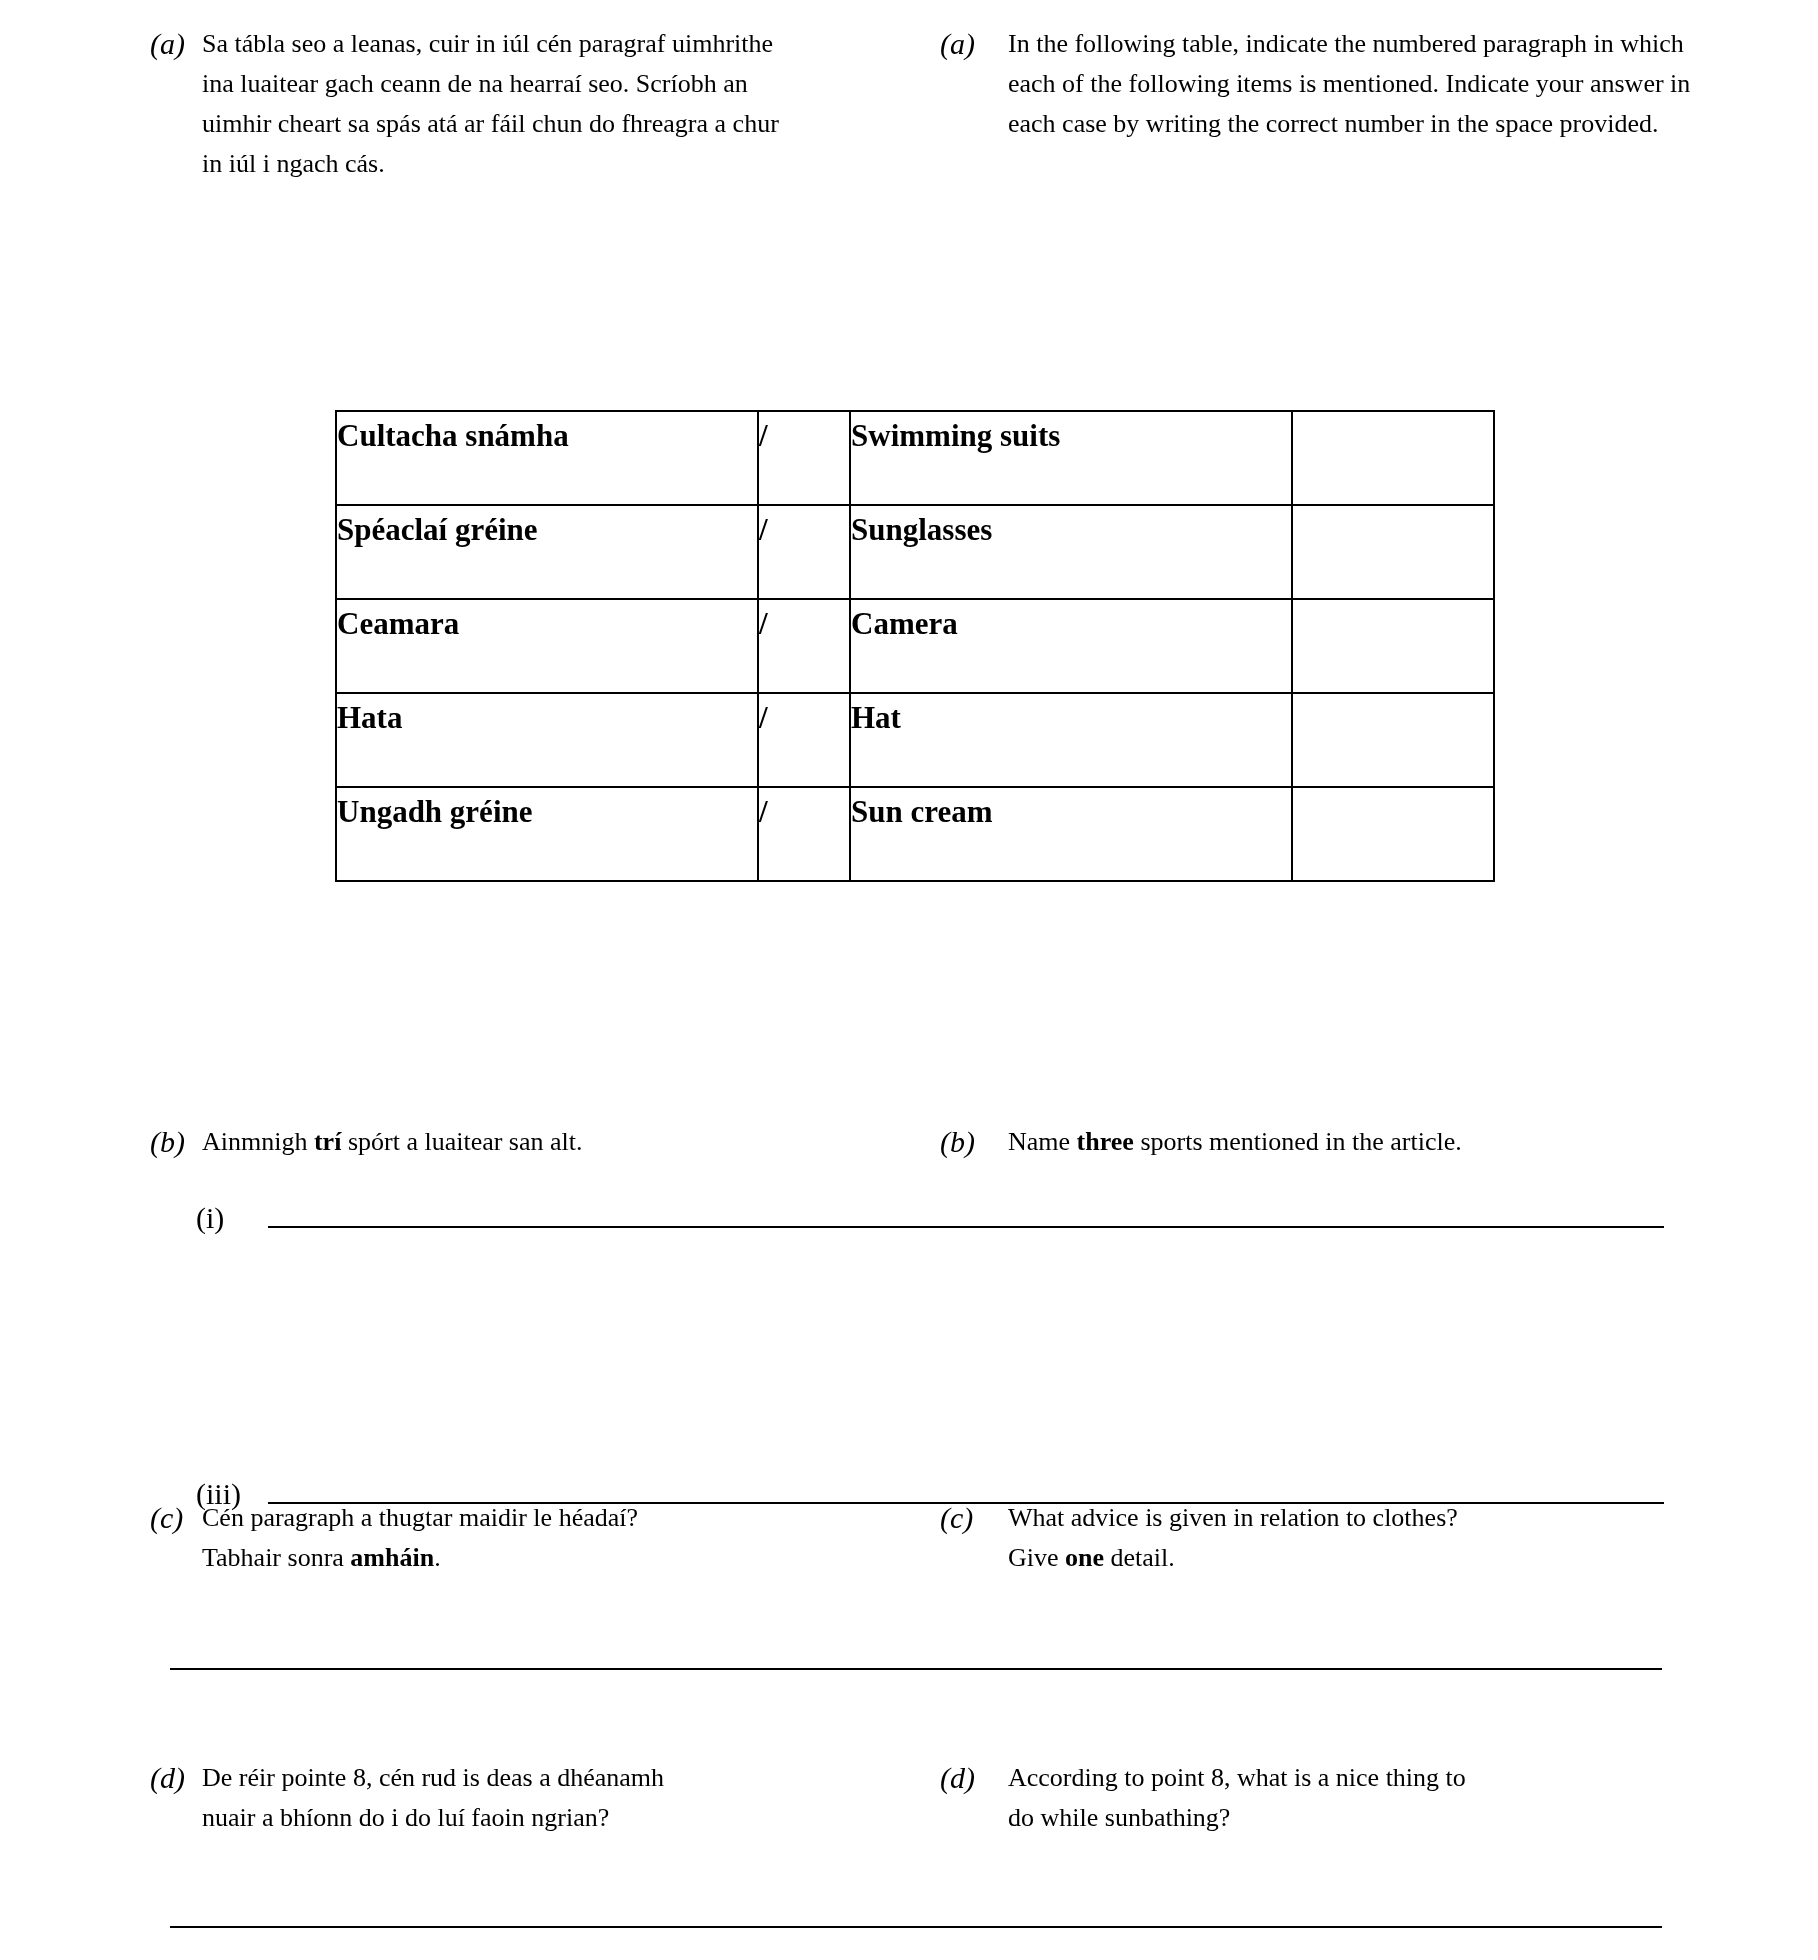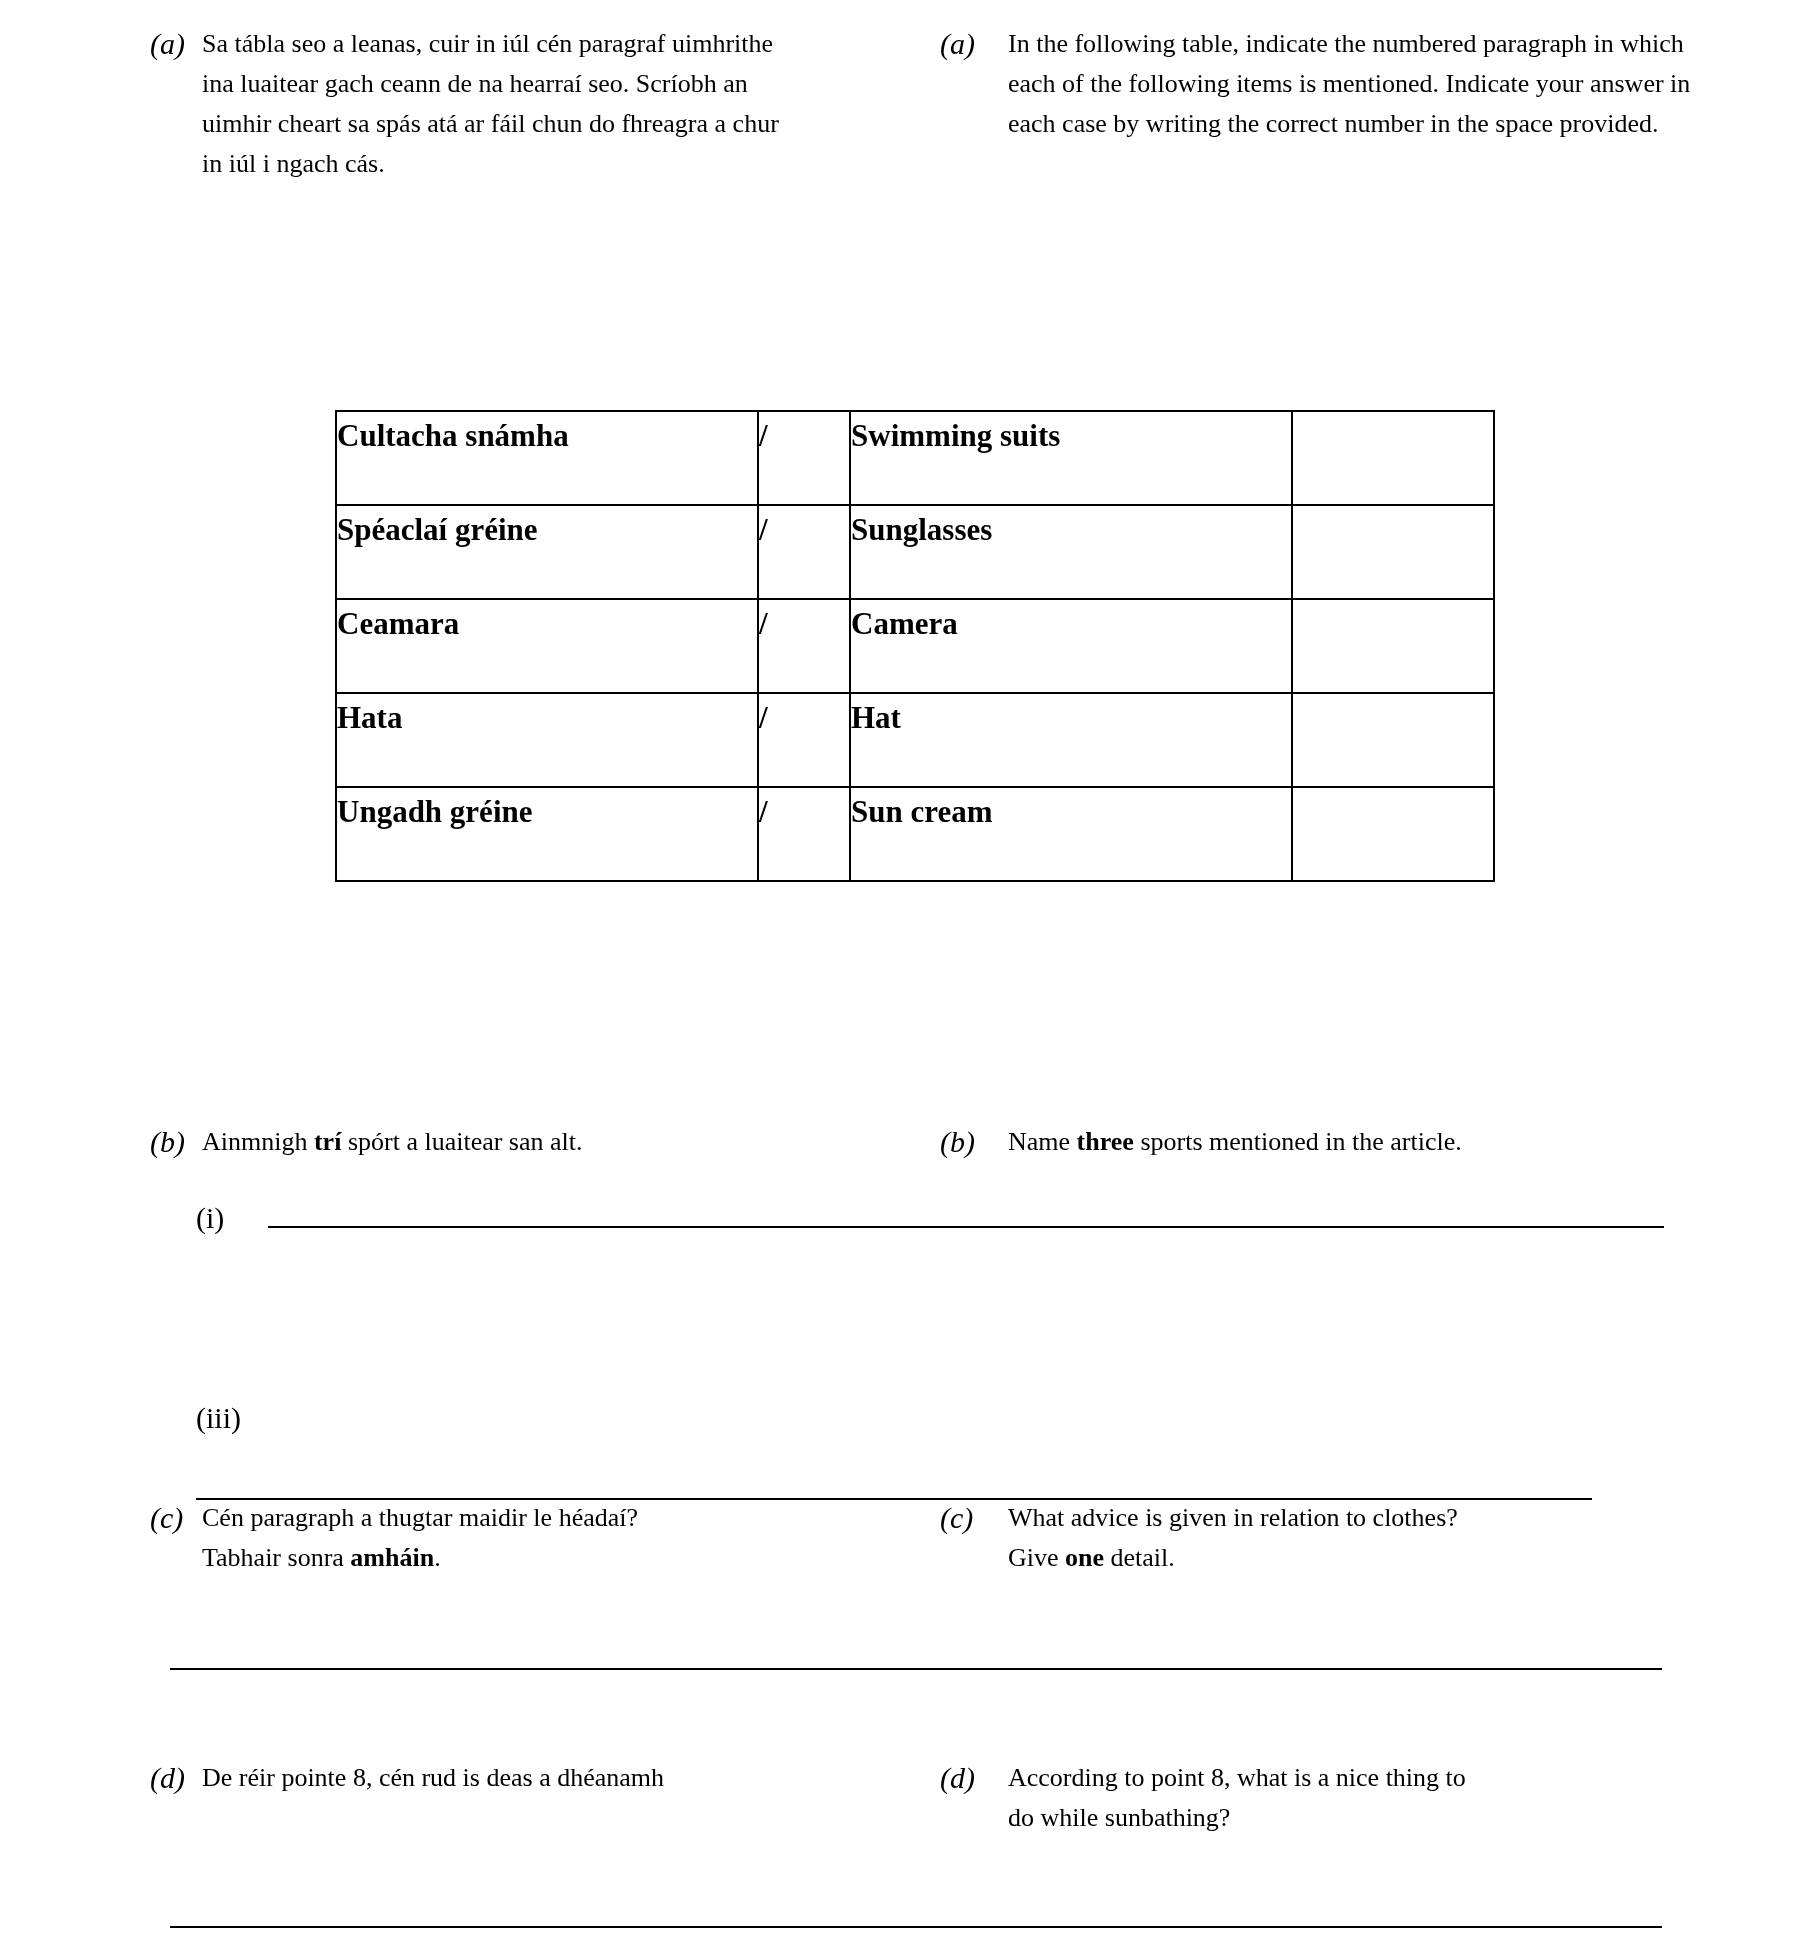--- a/index.html
+++ b/index.html
@@ -168,41 +168,41 @@
     <div class="col col-en">
       <span class="marker marker-en">(b)</span>
       <span class="qtext"><span>Name </span><b>three</b><span> sports mentioned in the article.</span></span>
     </div>
   </div>
 
   <div class="romanrow" style="top:1200px;">
     <span class="roman">(i)</span>
     <span class="roman-line" style="width:1396px;"></span>
   </div>
-  <div class="romanrow" style="top:1400px;flex-direction:column;">
+  <div class="romanrow" style="top:1476px;">
     <span class="roman">(iii)</span>
     <span class="roman-line" style="width:1396px;"></span>
   </div>
 
   <div class="qrow" style="top:1498px;">
     <div class="col col-ga">
       <span class="marker marker-ga">(c)</span>
       <span class="qtext"><span>Cén paragraph a thugtar maidir le héadaí?</span><br><span>Tabhair sonra </span><b>amháin</b><span>.</span></span>
     </div>
     <div class="col col-en">
       <span class="marker marker-en">(c)</span>
       <span class="qtext"><span>What advice is given in relation to clothes?</span><br><span>Give </span><b>one</b><span> detail.</span></span>
     </div>
   </div>
   <div class="ansline" style="left:170px; top:1668px; width:1492px;"></div>
 
   <div class="qrow" style="top:1758px;">
     <div class="col col-ga">
       <span class="marker marker-ga">(d)</span>
-      <span class="qtext"><span>De réir pointe 8, cén rud is deas a dhéanamh</span><br></span>
+      <span class="qtext"><span>De réir pointe 8, cén rud is deas a dhéanamh</span><br><span>nuair a bhíonn do i do luí faoin ngrian?</span></span>
     </div>
     <div class="col col-en">
       <span class="marker marker-en">(d)</span>
       <span class="qtext"><span>According to point 8, what is a nice thing to</span><br><span>do while sunbathing?</span></span>
     </div>
   </div>
   <div class="ansline" style="left:170px; top:1926px; width:1492px;"></div>
 
 </div>
 

